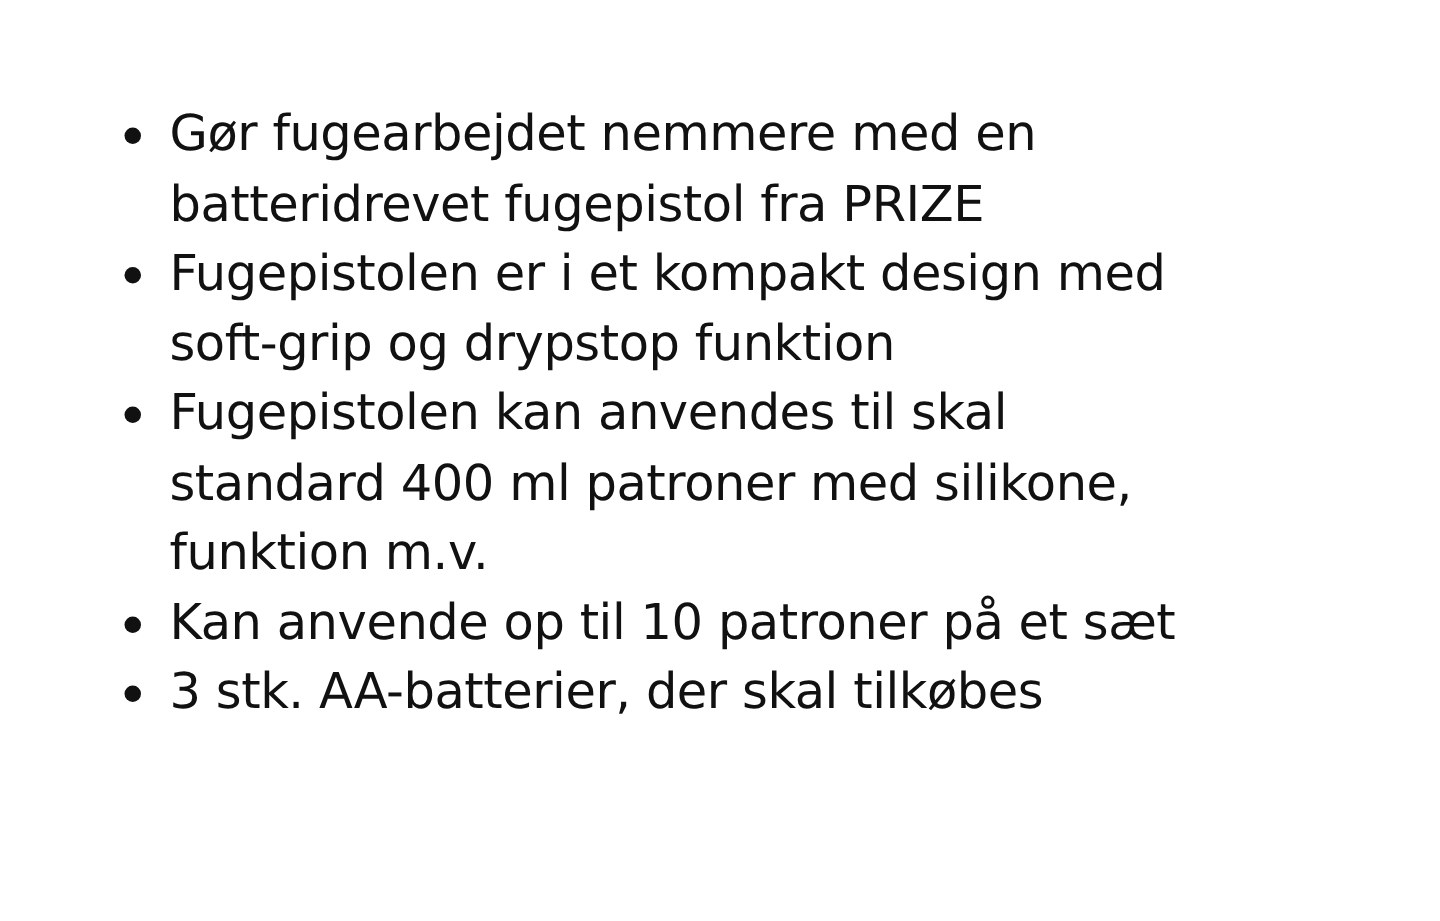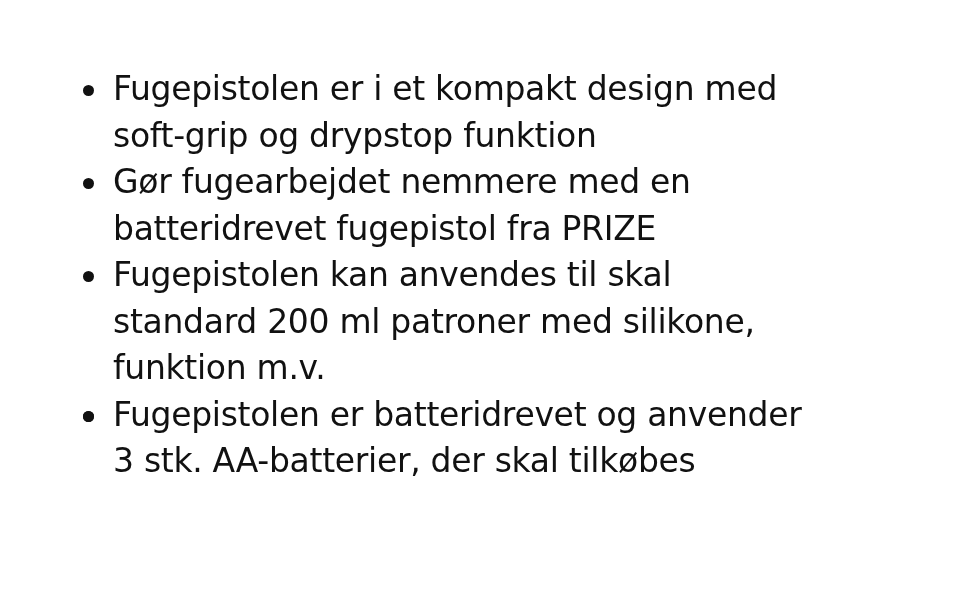--- a/index.html
+++ b/index.html
@@ -45,35 +45,35 @@
       display: block;
       white-space: nowrap;
     }
   </style>
 </head>
 <body>
 
 <ul class="feature-list">
   <li class="feature-item">
     <span class="bullet"></span>
+    <span class="line">Gør fugearbejdet nemmere med en</span>
+    <span class="line">batteridrevet fugepistol fra PRIZE</span>
+  </li>
+  <li class="feature-item">
+    <span class="bullet"></span>
     <span class="line">Fugepistolen er i et kompakt design med</span>
     <span class="line">soft-grip og drypstop funktion</span>
   </li>
   <li class="feature-item">
     <span class="bullet"></span>
-    <span class="line">Gør fugearbejdet nemmere med en</span>
-    <span class="line">batteridrevet fugepistol fra PRIZE</span>
-  </li>
-  <li class="feature-item">
-    <span class="bullet"></span>
     <span class="line">Fugepistolen kan anvendes til skal</span>
-    <span class="line">standard 200 ml patroner med silikone,</span>
+    <span class="line">standard 400 ml patroner med silikone,</span>
     <span class="line">funktion m.v.</span>
   </li>
   <li class="feature-item">
     <span class="bullet"></span>
+    <span class="line">Kan anvende op til 10 patroner på et sæt</span>
   </li>
   <li class="feature-item">
     <span class="bullet"></span>
-    <span class="line">Fugepistolen er batteridrevet og anvender</span>
     <span class="line">3 stk. AA-batterier, der skal tilkøbes</span>
   </li>
 </ul>
 
 </body></html>

